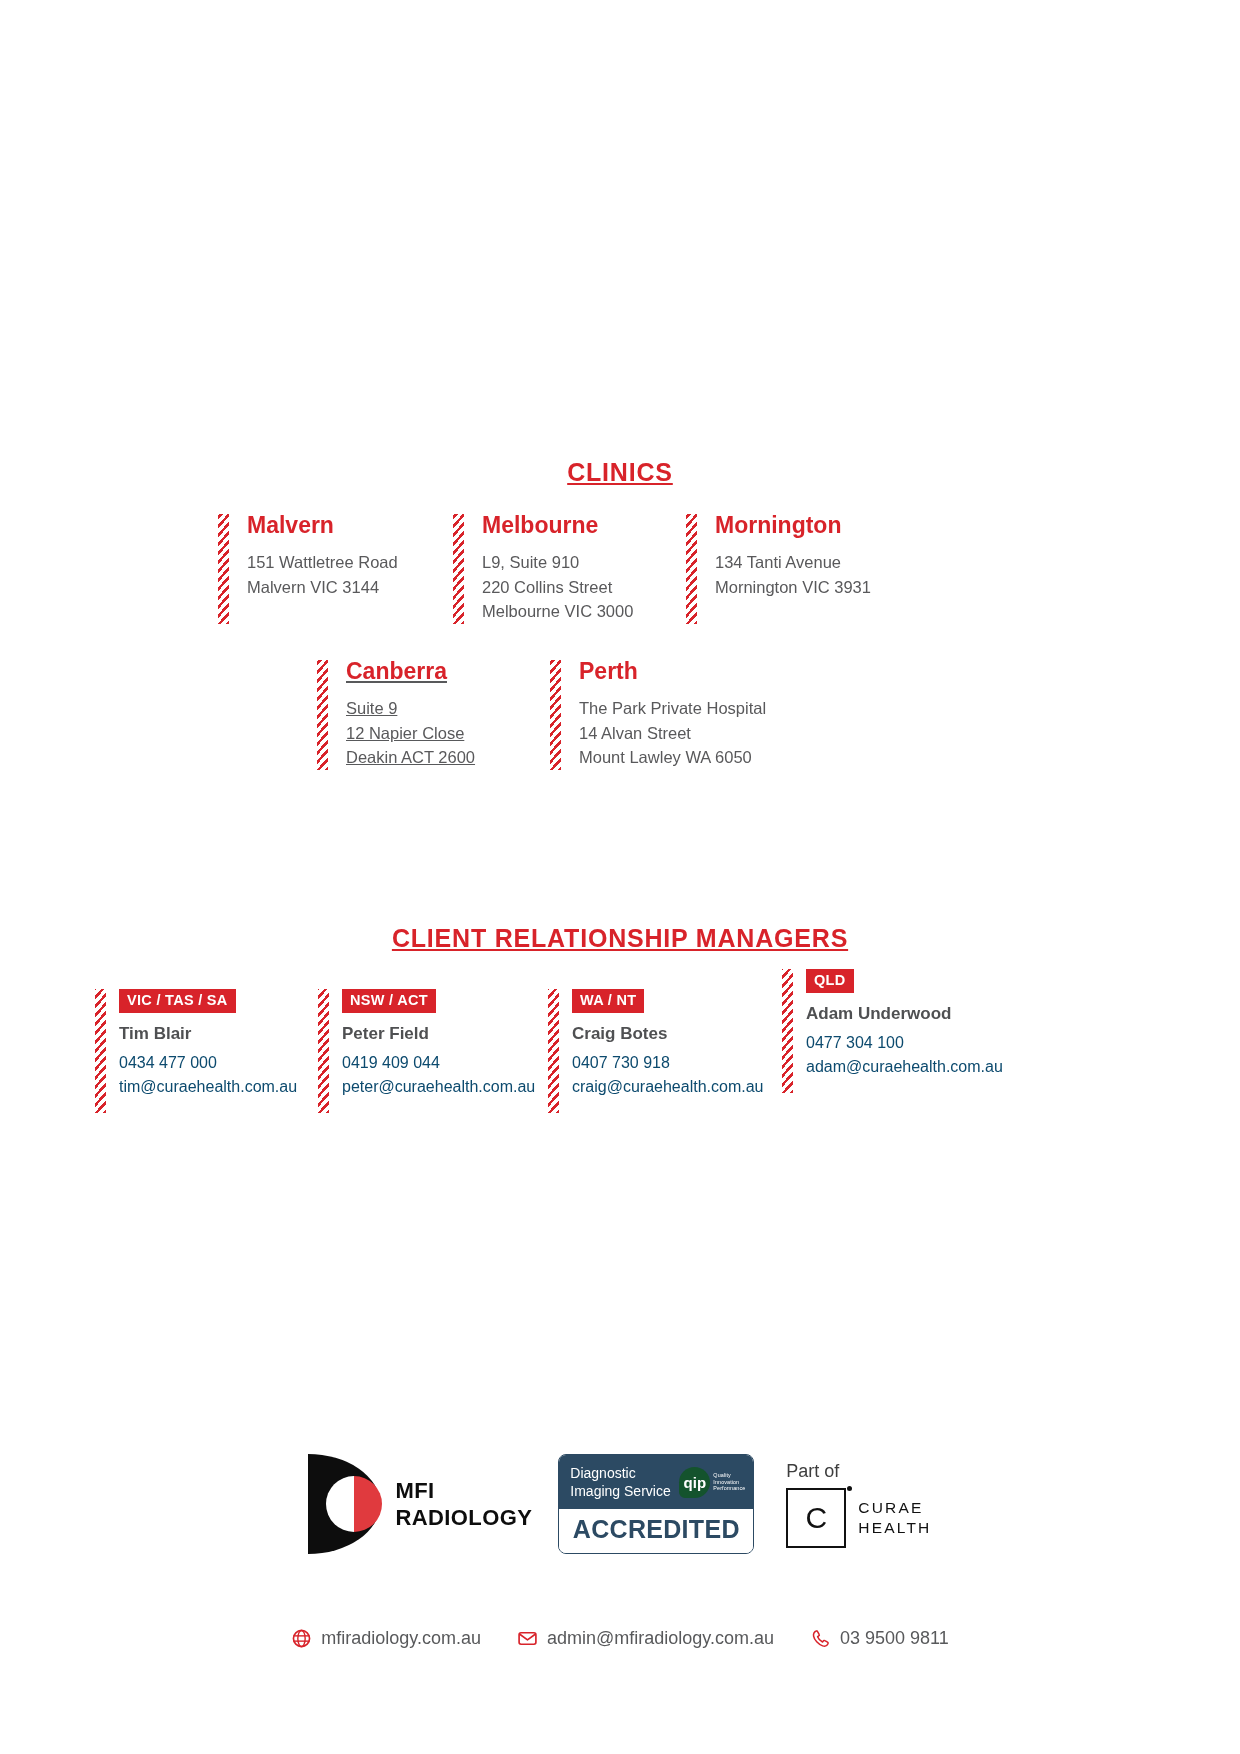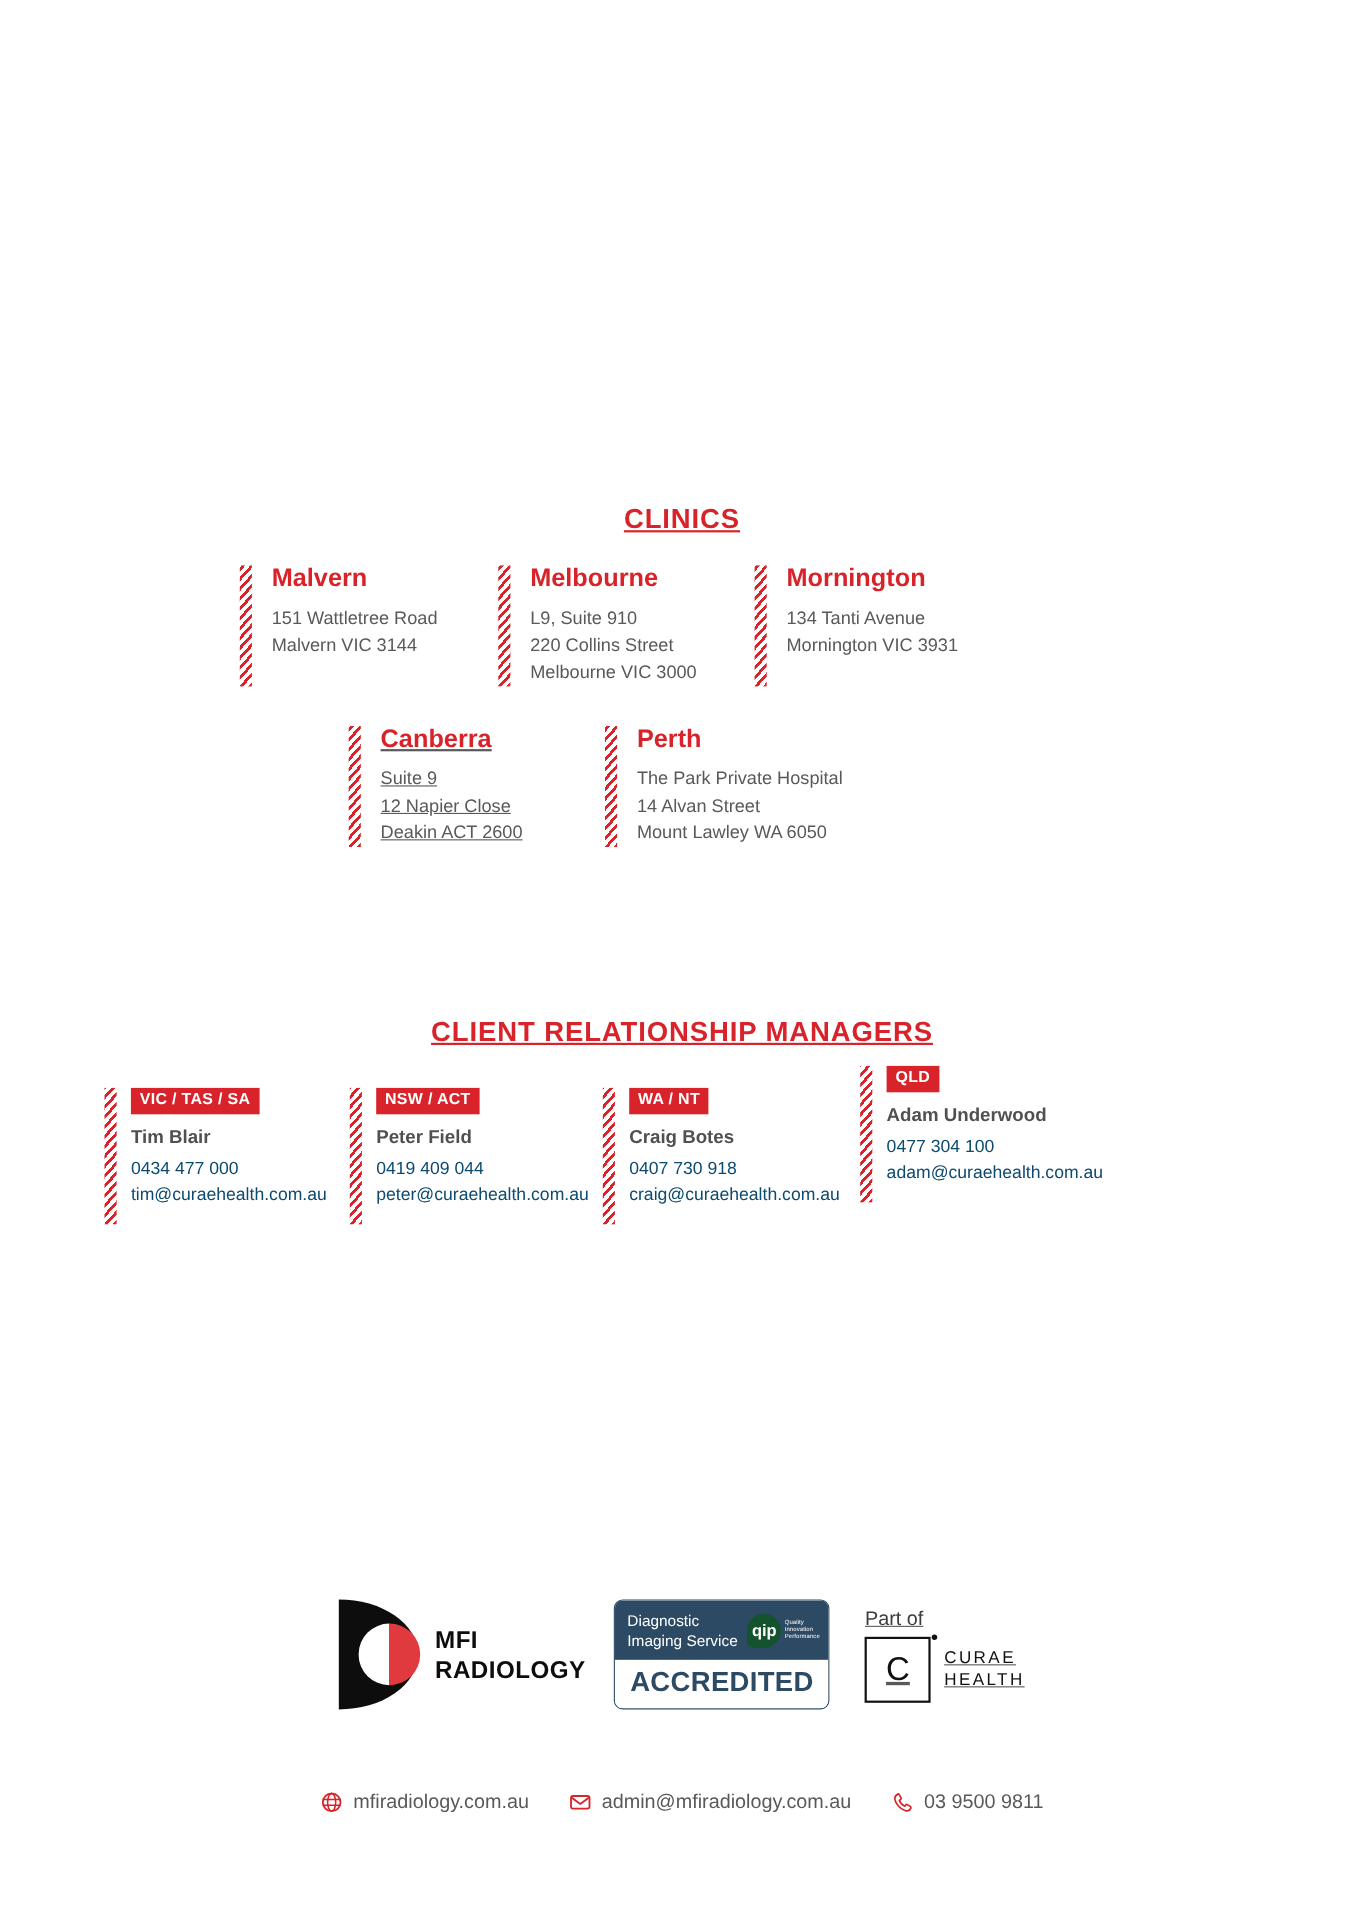--- a/index.html
+++ b/index.html
@@ -189,21 +189,21 @@
     text-align: center;
     color: #2c4a63;
     font-weight: bold;
     font-size: 25px;
     letter-spacing: 0.3px;
     padding: 6px 0 9px 0;
     background: #ffffff;
   }
 
   
-  .curae { padding-left: 6px; text-decoration: underline; }
+  .curae { padding-left: 6px; }
   .curae .partof { color: #3d3d3d; font-size: 18px; margin-bottom: 6px; }
   .curae-row { display: flex; align-items: center; gap: 12px; }
   .curae-mark {
     position: relative;
     width: 56px; height: 56px;
     border: 2.2px solid #111111;
     display: flex; align-items: center; justify-content: center;
     color: #111111;
     font-size: 30px;
     line-height: 1;

